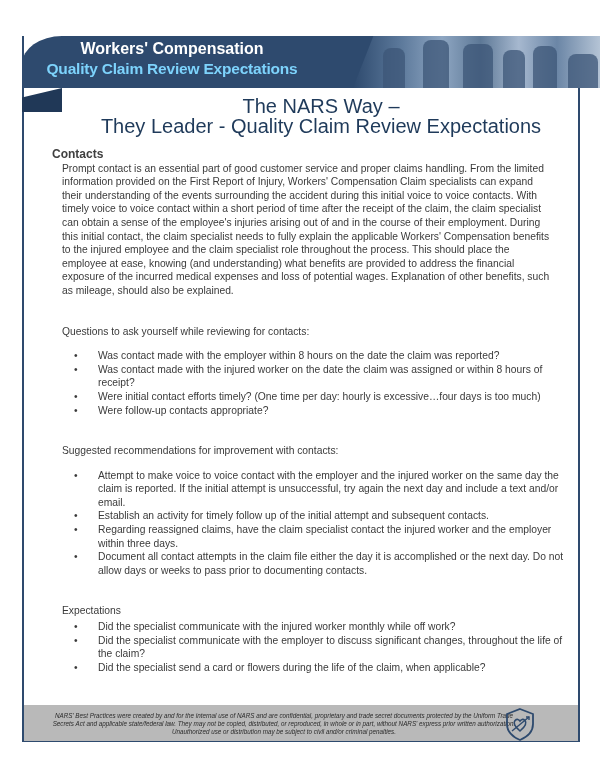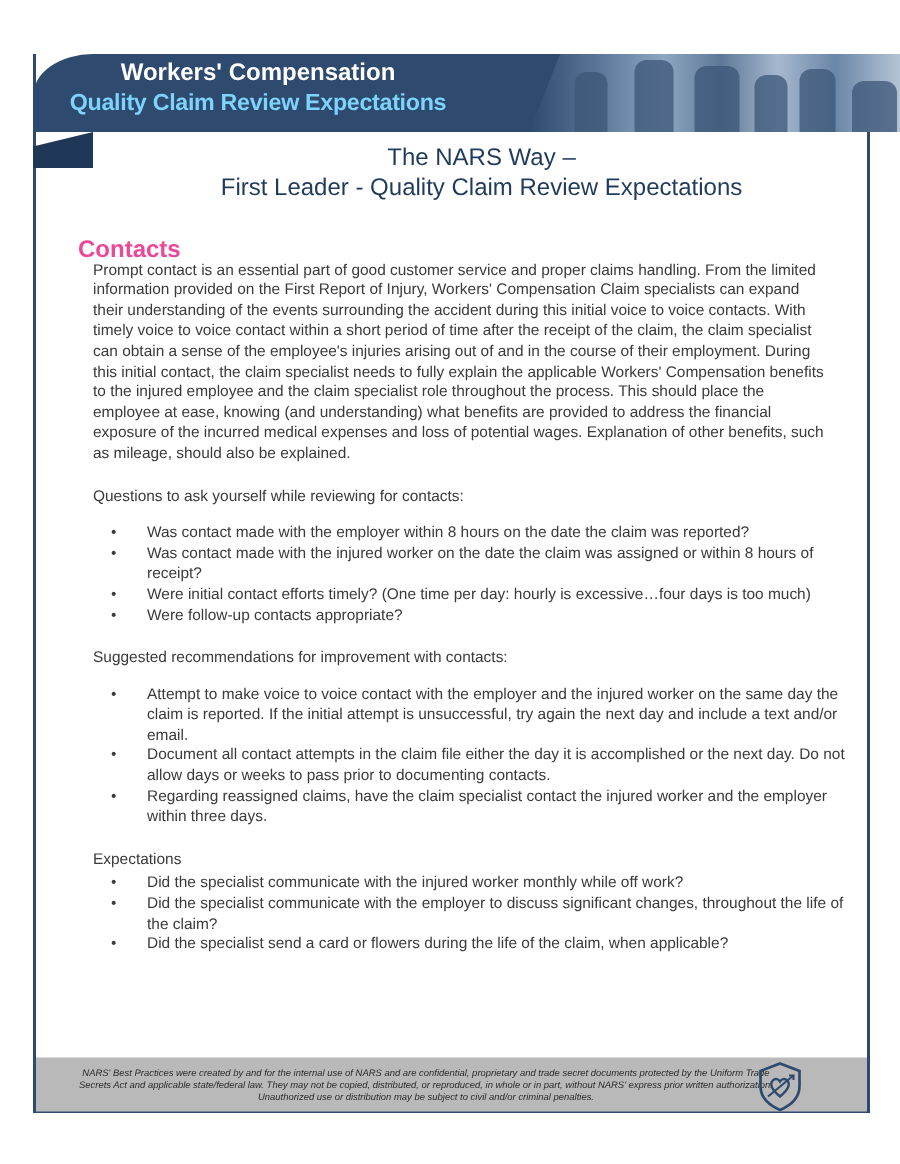--- a/index.html
+++ b/index.html
@@ -6,25 +6,25 @@
   body { width: 600px; height: 776px; position: relative; overflow: hidden; font-family: "Liberation Sans", "DejaVu Sans", sans-serif; }
   .page-frame { position: absolute; left: 22px; top: 36px; width: 558px; height: 706px; border: 2px solid #2e4a6e; border-top: none; box-sizing: border-box; background: #fff; }
   .header { position: absolute; left: 22px; top: 36px; width: 558px; height: 52px; background: #2e4a6e; border-top-left-radius: 40px 28px; overflow: hidden; padding-left: 28px; }
   .header-photo { position: absolute; right: 0; top: 0; width: 255px; height: 52px;
     background: linear-gradient(90deg, #2e4a6e 0%, #5a7799 18%, #8ea6c2 35%, #5d7896 50%, #a6b8cf 65%, #6b86a6 80%, #c2cfde 100%);
     clip-path: polygon(8% 0, 100% 0, 100% 100%, 0 100%); }
   .header-photo .fig { position: absolute; bottom: 0; background: #3c5677; border-radius: 8px 8px 0 0; opacity: .75; }
   .header-title { position: absolute; left: 0; width: 300px; top: 4px; text-align: center; color: #ffffff; font-size: 16px; font-weight: bold; }
   .header-subtitle { position: absolute; left: 0; width: 300px; top: 24px; text-align: center; color: #7dd3fc; font-size: 15.5px; font-weight: bold; letter-spacing: -0.2px; }
   .fold { position: absolute; left: 22px; top: 88px; width: 40px; height: 24px; background: #203857; border-bottom-left-radius: 0; clip-path: polygon(0 40%, 100% 0, 100% 100%, 0 100%); }
-  .doc-title { position: absolute; left: 62px; width: 518px; top: 96px; text-align: center; color: #1f3a5a; font-size: 16px; line-height: 20px; }
+  .doc-title { position: absolute; left: 62px; width: 518px; top: 96px; text-align: center; color: #1f3a5a; font-size: 20px; line-height: 20px; }
   .content { position: absolute; left: 52px; top: 144px; width: 520px; color: #3a3a3a; font-size: 10.3px; line-height: 13.6px; }
-  .section-heading { font-weight: bold; color: #ec4899; font-size: 16px; margin: 16px 0 0 0; }
+  .section-heading { font-weight: bold; color: #404040; font-size: 12px; margin: 4px 0 0 0; }
   .para { margin: 0 17px 0 10px; text-align: left; }
-  .intro { margin: 15px 0 0 10px; }
+  .intro { margin: 27px 0 0 10px; }
   ul.bullets { list-style: none; margin: 11px 0 0 0; padding: 0 0 0 46px; }
   ul.bullets li { position: relative; margin: 0; padding: 0; }
   ul.bullets li::before { content: "•"; position: absolute; left: -24px; top: 0; color: #3a3a3a; }
   ul.tight { margin-top: 2px; }
   .footer { position: absolute; left: 24px; top: 705px; width: 554px; height: 36px; background: #b9b9b9; }
   .footer-text { position: absolute; left: 20px; top: 7px; width: 480px; text-align: center; font-size: 6.3px; line-height: 8px; font-style: italic; color: #2b2b2b; }
   .shield { position: absolute; left: 480px; top: 2px; width: 32px; height: 34px; }
 </style>
 </head>
 <body>
@@ -40,40 +40,41 @@
     <div class="fig" style="left:110px;width:30px;height:44px;"></div>
     <div class="fig" style="left:150px;width:22px;height:38px;"></div>
     <div class="fig" style="left:180px;width:24px;height:42px;"></div>
     <div class="fig" style="left:215px;width:30px;height:34px;"></div>
   </div>
 </div>
 <div class="fold"></div>
 
 <div class="doc-title">
   <div>The NARS Way –</div>
-  <div>First Leader - Quality Claim Review Expectations</div>
+  <div>They Leader - Quality Claim Review Expectations</div>
 </div>
 
 <div class="content">
   <div class="section-heading">Contacts</div>
   <p class="para">Prompt contact is an essential part of good customer service and proper claims handling. From the limited information provided on the First Report of Injury, Workers' Compensation Claim specialists can expand their understanding of the events surrounding the accident during this initial voice to voice contacts. With timely voice to voice contact within a short period of time after the receipt of the claim, the claim specialist can obtain a sense of the employee's injuries arising out of and in the course of their employment. During this initial contact, the claim specialist needs to fully explain the applicable Workers' Compensation benefits to the injured employee and the claim specialist role throughout the process. This should place the employee at ease, knowing (and understanding) what benefits are provided to address the financial exposure of the incurred medical expenses and loss of potential wages. Explanation of other benefits, such as mileage, should also be explained.</p>
 
   <p class="para intro">Questions to ask yourself while reviewing for contacts:</p>
   <ul class="bullets">
     <li>Was contact made with the employer within 8 hours on the date the claim was reported?</li>
     <li>Was contact made with the injured worker on the date the claim was assigned or within 8 hours of receipt?</li>
     <li>Were initial contact efforts timely? (One time per day: hourly is excessive…four days is too much)</li>
     <li>Were follow-up contacts appropriate?</li>
   </ul>
 
   <p class="para intro">Suggested recommendations for improvement with contacts:</p>
   <ul class="bullets">
     <li>Attempt to make voice to voice contact with the employer and the injured worker on the same day the claim is reported. If the initial attempt is unsuccessful, try again the next day and include a text and/or email.</li>
+    <li>Establish an activity for timely follow up of the initial attempt and subsequent contacts.</li>
+    <li>Regarding reassigned claims, have the claim specialist contact the injured worker and the employer within three days.</li>
     <li>Document all contact attempts in the claim file either the day it is accomplished or the next day. Do not allow days or weeks to pass prior to documenting contacts.</li>
-    <li>Regarding reassigned claims, have the claim specialist contact the injured worker and the employer within three days.</li>
   </ul>
 
   <p class="para intro">Expectations</p>
   <ul class="bullets tight">
     <li>Did the specialist communicate with the injured worker monthly while off work?</li>
     <li>Did the specialist communicate with the employer to discuss significant changes, throughout the life of the claim?</li>
     <li>Did the specialist send a card or flowers during the life of the claim, when applicable?</li>
   </ul>
 </div>
 

